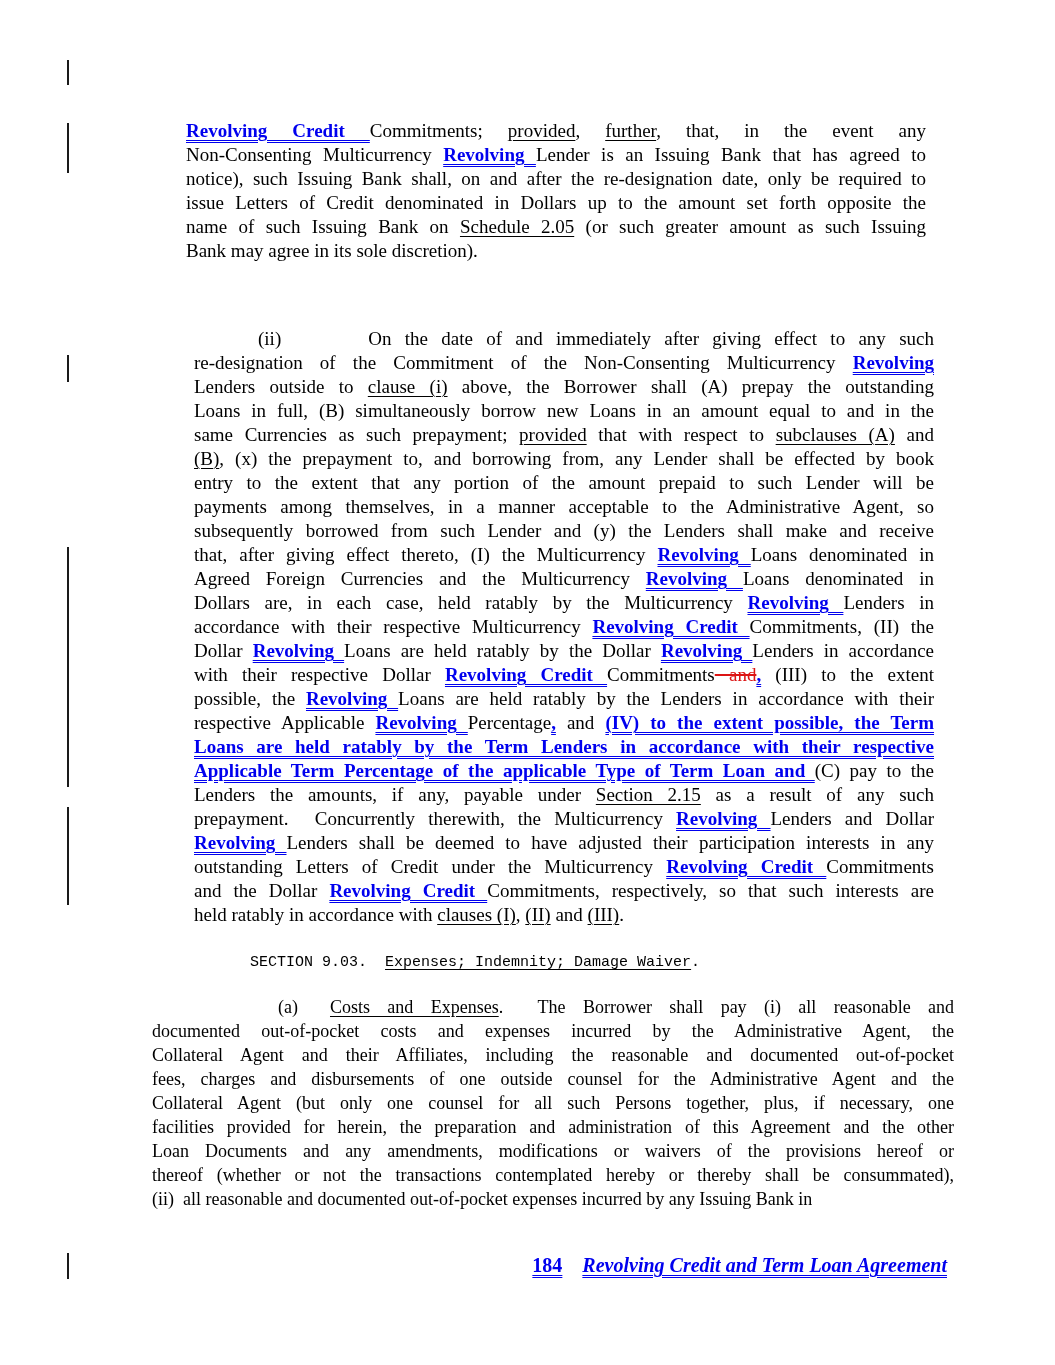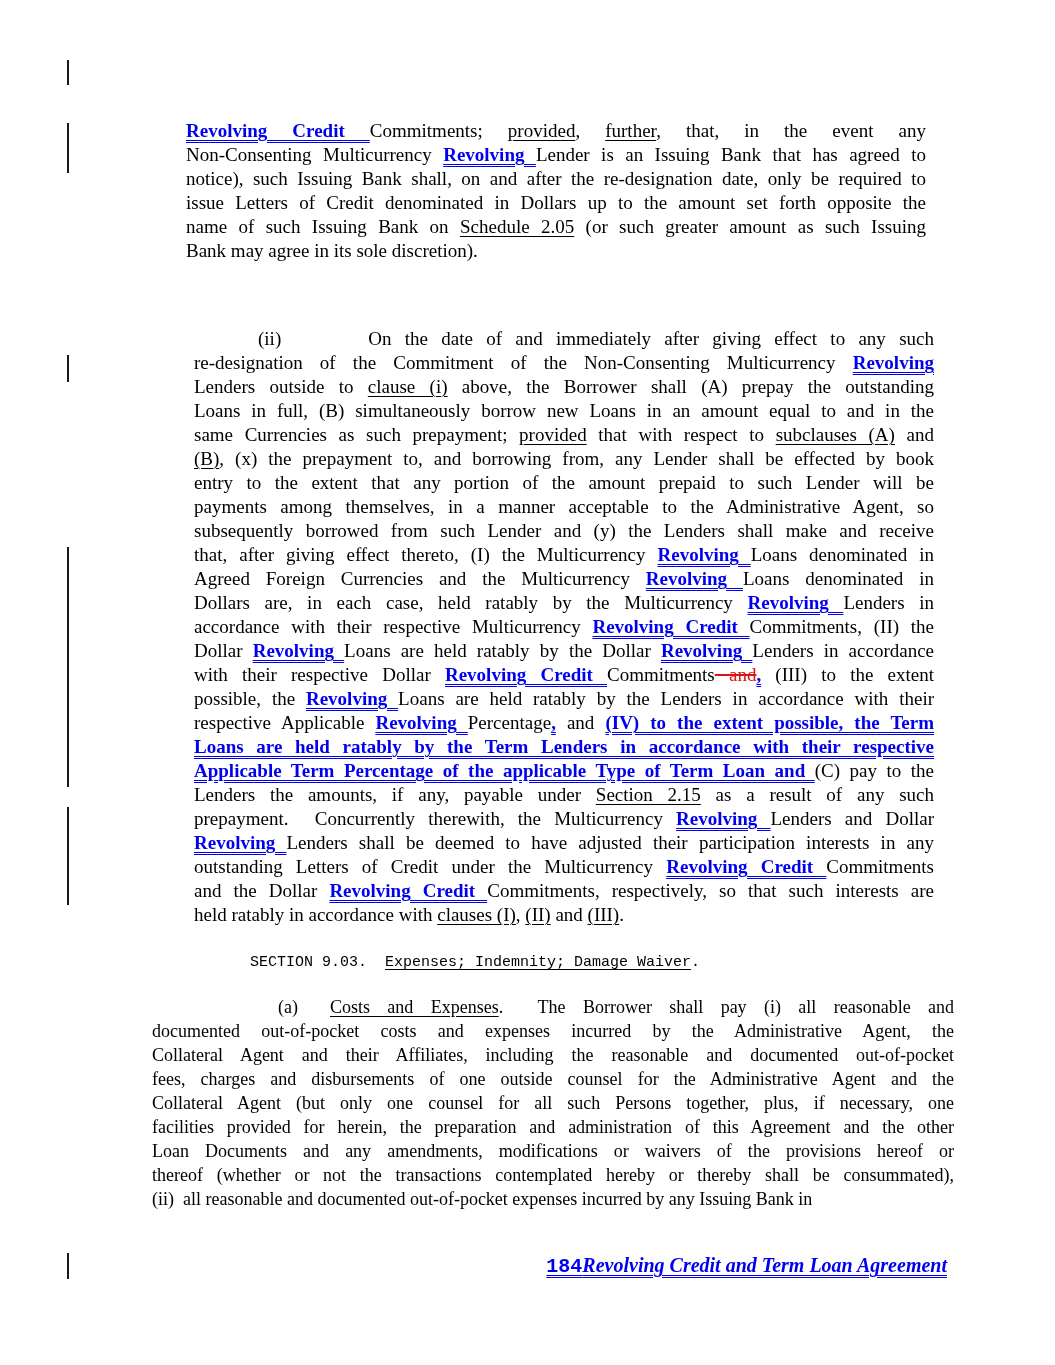--- a/index.html
+++ b/index.html
@@ -57,21 +57,21 @@
     font-weight:700;
     color:var(--ins,#0000EE);
     text-align:right;
     line-height:24px;
     white-space:nowrap;
   }
   .pagenum{
     text-decoration:underline double;
     text-decoration-thickness:1px;
     text-underline-offset:3px;
-    font-family:Liberation Mono, monospace;
+    margin-right:20px;
   }
   .doctitle{
     font-style:italic;
     text-decoration:underline double;
     text-decoration-thickness:1px;
     text-underline-offset:3px;
   }
 </style>
 </head>
 <body>

